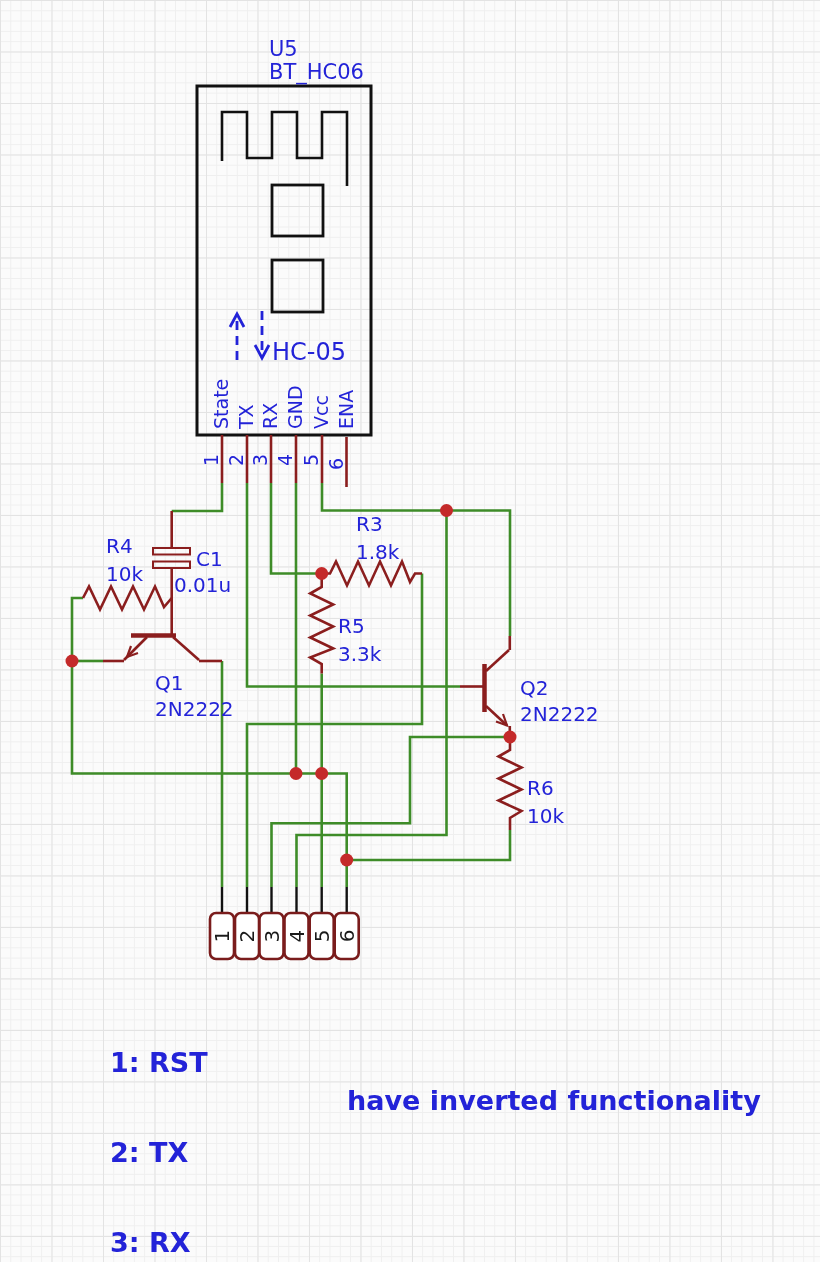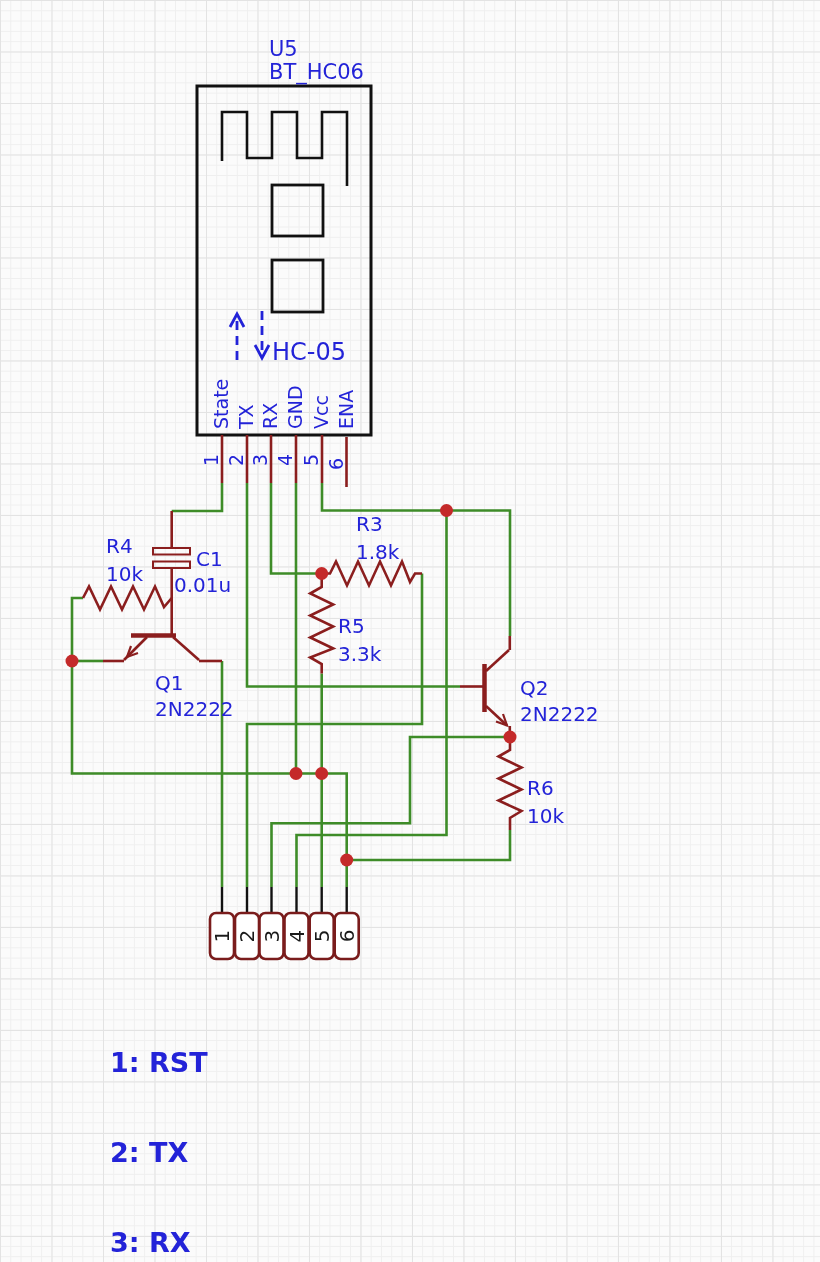--- a/index.html
+++ b/index.html
@@ -182,15 +182,16 @@
 <div class="annot" style="left:110px;top:988px;">
   <div>1: RST</div>
   <div>2: TX</div>
   <div>3: RX</div>
   
   
   
 </div>
 
 <div class="annot" style="left:347px;top:1026px;">
+  <div>have inverted functionality</div>
   
   
 </div>
 
 </body></html>

